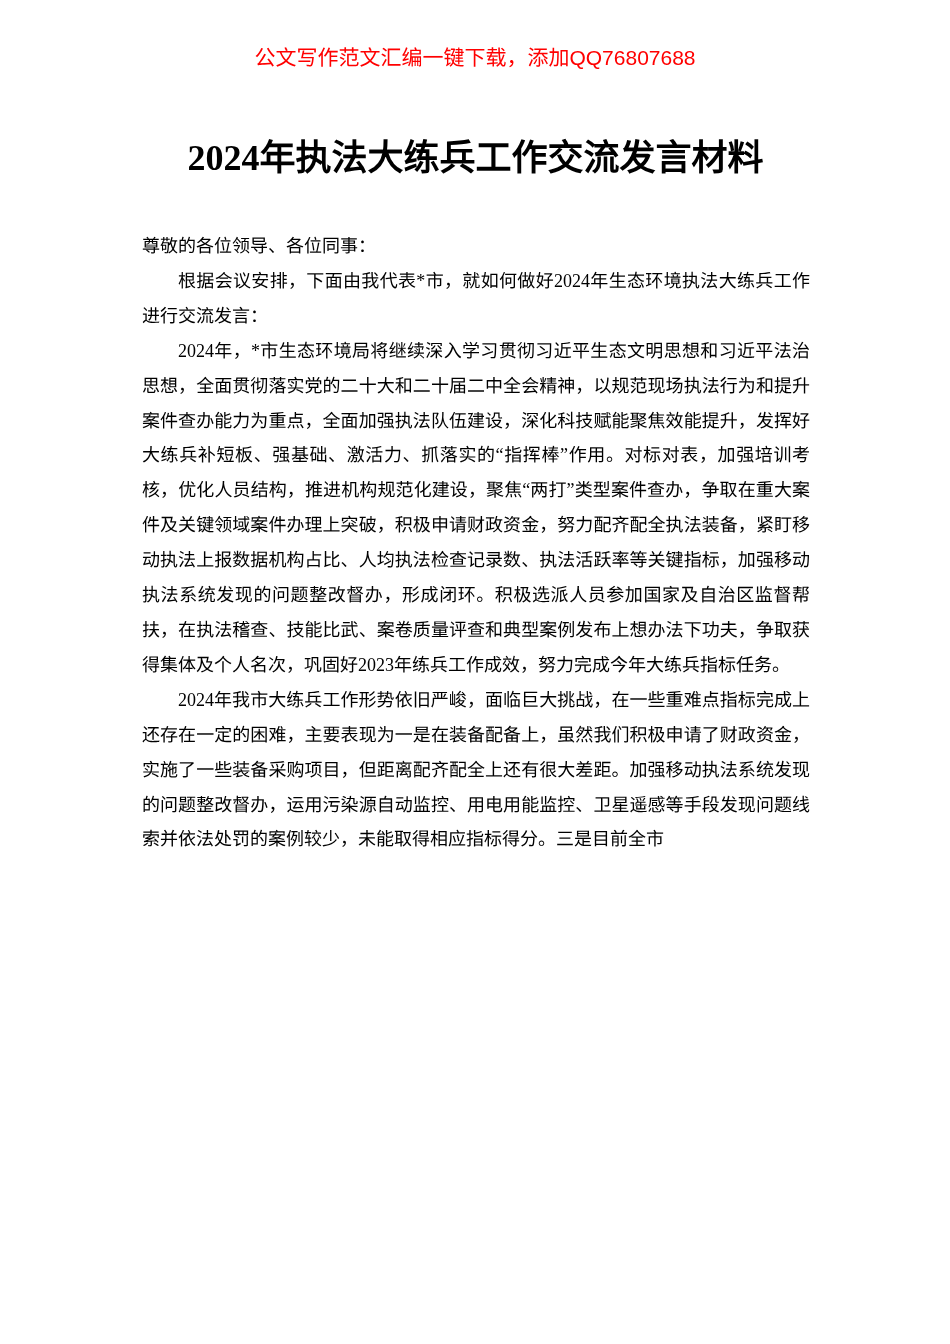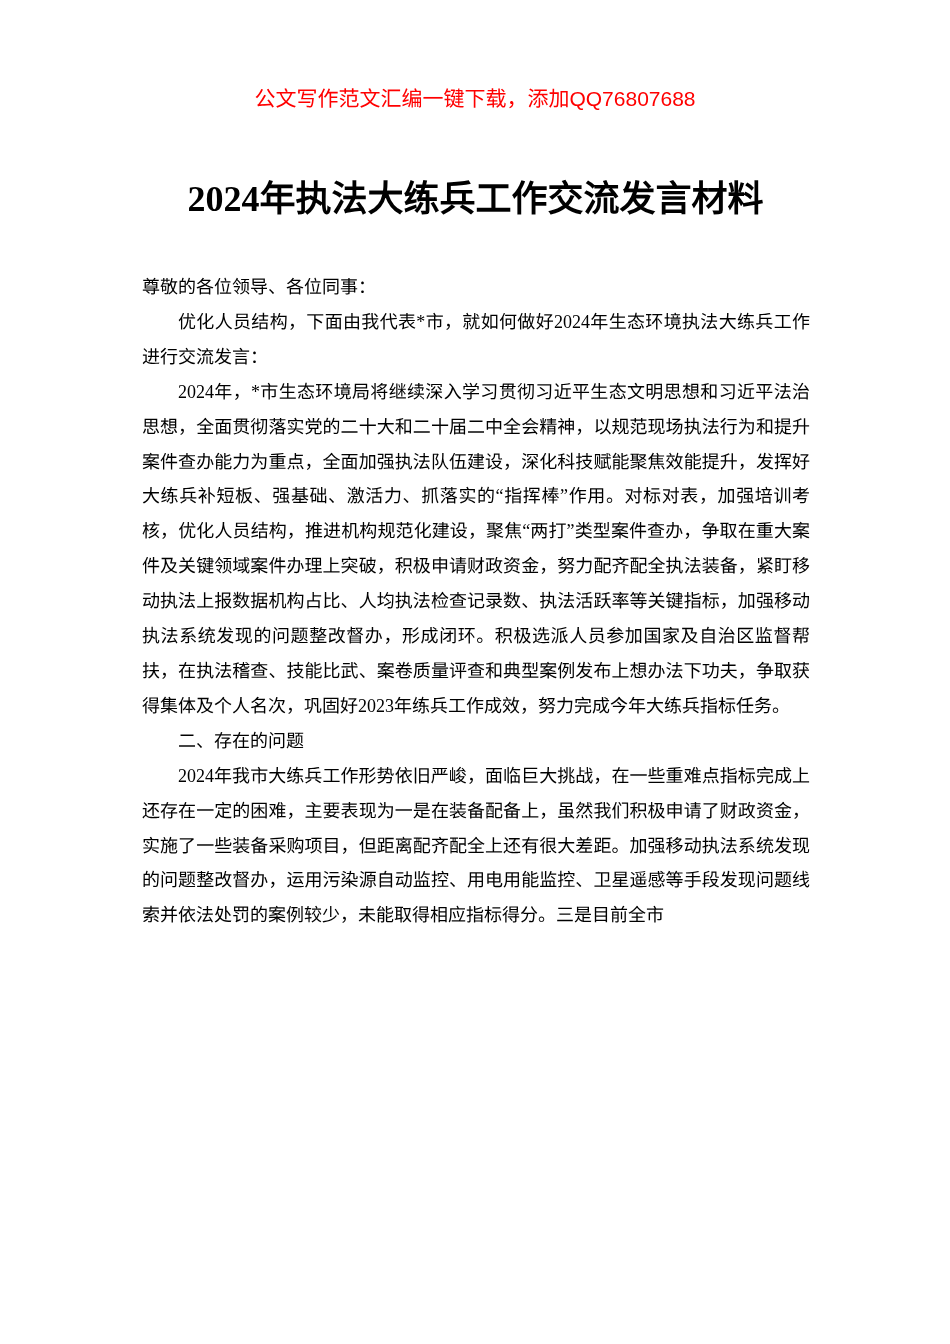--- a/index.html
+++ b/index.html
@@ -11,21 +11,21 @@
     position: relative;
     width: 950px;
     height: 1344px;
     margin: 0 auto;
     background: #ffffff;
     overflow: hidden;
     color: #000000;
     font-family: "Liberation Serif", "DejaVu Serif", serif;
   }
   .notice {
-    margin-top: 87px;
+    margin-top: 46px;
     text-align: center;
     font-family: "Liberation Sans", "DejaVu Sans", sans-serif;
     font-size: 21px;
     line-height: 23px;
     color: var(--notice-red, #ff0000);
     white-space: nowrap;
   }
   .title {
     margin: 68px 0 0 1px;
     text-align: center;
@@ -53,19 +53,18 @@
 <body>
 
 <div class="page">
 
   <div class="notice">公文写作范文汇编一键下载，添加QQ76807688</div>
 
   <h1 class="title">2024年执法大练兵工作交流发言材料</h1>
 
   <div class="doc-body">
     <p class="salutation">尊敬的各位领导、各位同事：</p>
-    <p>优化人员结构，下面由我代表*市，就如何做好2024年生态环境执法大练兵工作进行交流发言：</p>
+    <p>根据会议安排，下面由我代表*市，就如何做好2024年生态环境执法大练兵工作进行交流发言：</p>
     <p>2024年，*市生态环境局将继续深入学习贯彻习近平生态文明思想和习近平法治思想，全面贯彻落实党的二十大和二十届二中全会精神，以规范现场执法行为和提升案件查办能力为重点，全面加强执法队伍建设，深化科技赋能聚焦效能提升，发挥好大练兵补短板、强基础、激活力、抓落实的“指挥棒”作用。对标对表，加强培训考核，优化人员结构，推进机构规范化建设，聚焦“两打”类型案件查办，争取在重大案件及关键领域案件办理上突破，积极申请财政资金，努力配齐配全执法装备，紧盯移动执法上报数据机构占比、人均执法检查记录数、执法活跃率等关键指标，加强移动执法系统发现的问题整改督办，形成闭环。积极选派人员参加国家及自治区监督帮扶，在执法稽查、技能比武、案卷质量评查和典型案例发布上想办法下功夫，争取获得集体及个人名次，巩固好2023年练兵工作成效，努力完成今年大练兵指标任务。</p>
-    <p>二、存在的问题</p>
     <p>2024年我市大练兵工作形势依旧严峻，面临巨大挑战，在一些重难点指标完成上还存在一定的困难，主要表现为一是在装备配备上，虽然我们积极申请了财政资金，实施了一些装备采购项目，但距离配齐配全上还有很大差距。加强移动执法系统发现的问题整改督办，运用污染源自动监控、用电用能监控、卫星遥感等手段发现问题线索并依法处罚的案例较少，未能取得相应指标得分。三是目前全市</p>
   </div>
 
 </div>
 
 </body></html>

